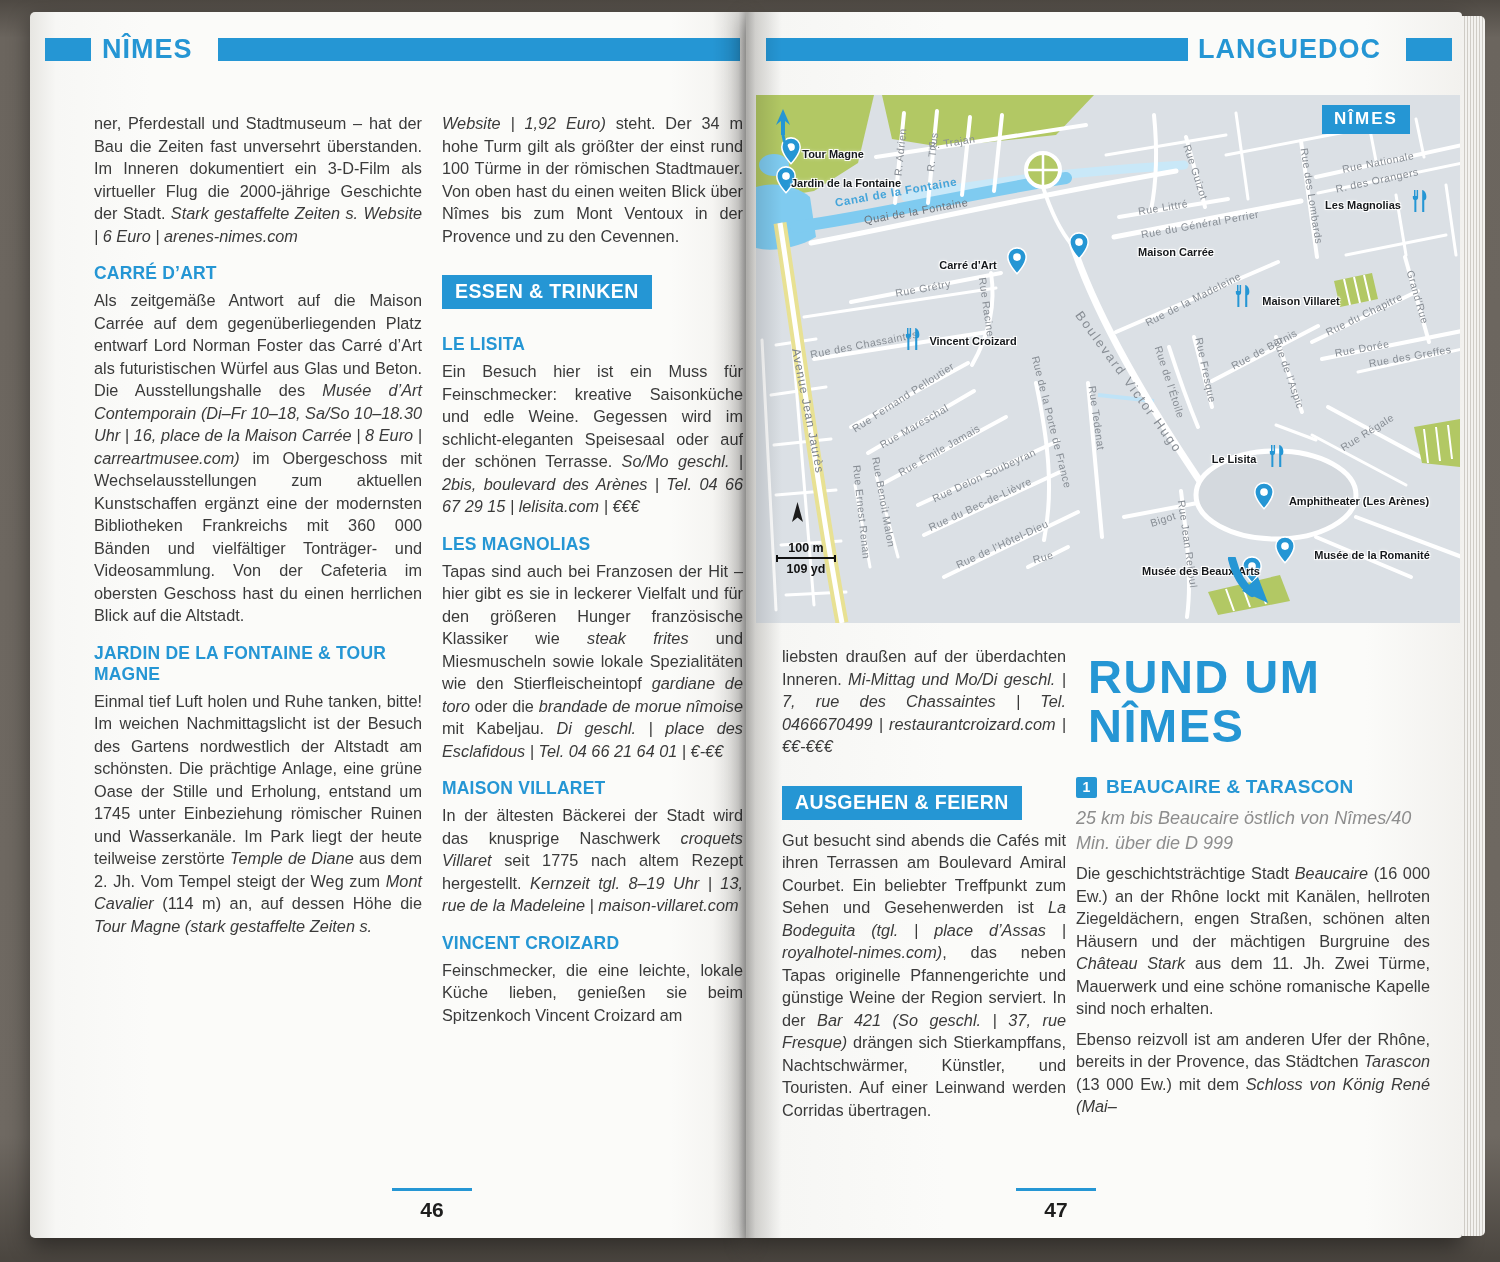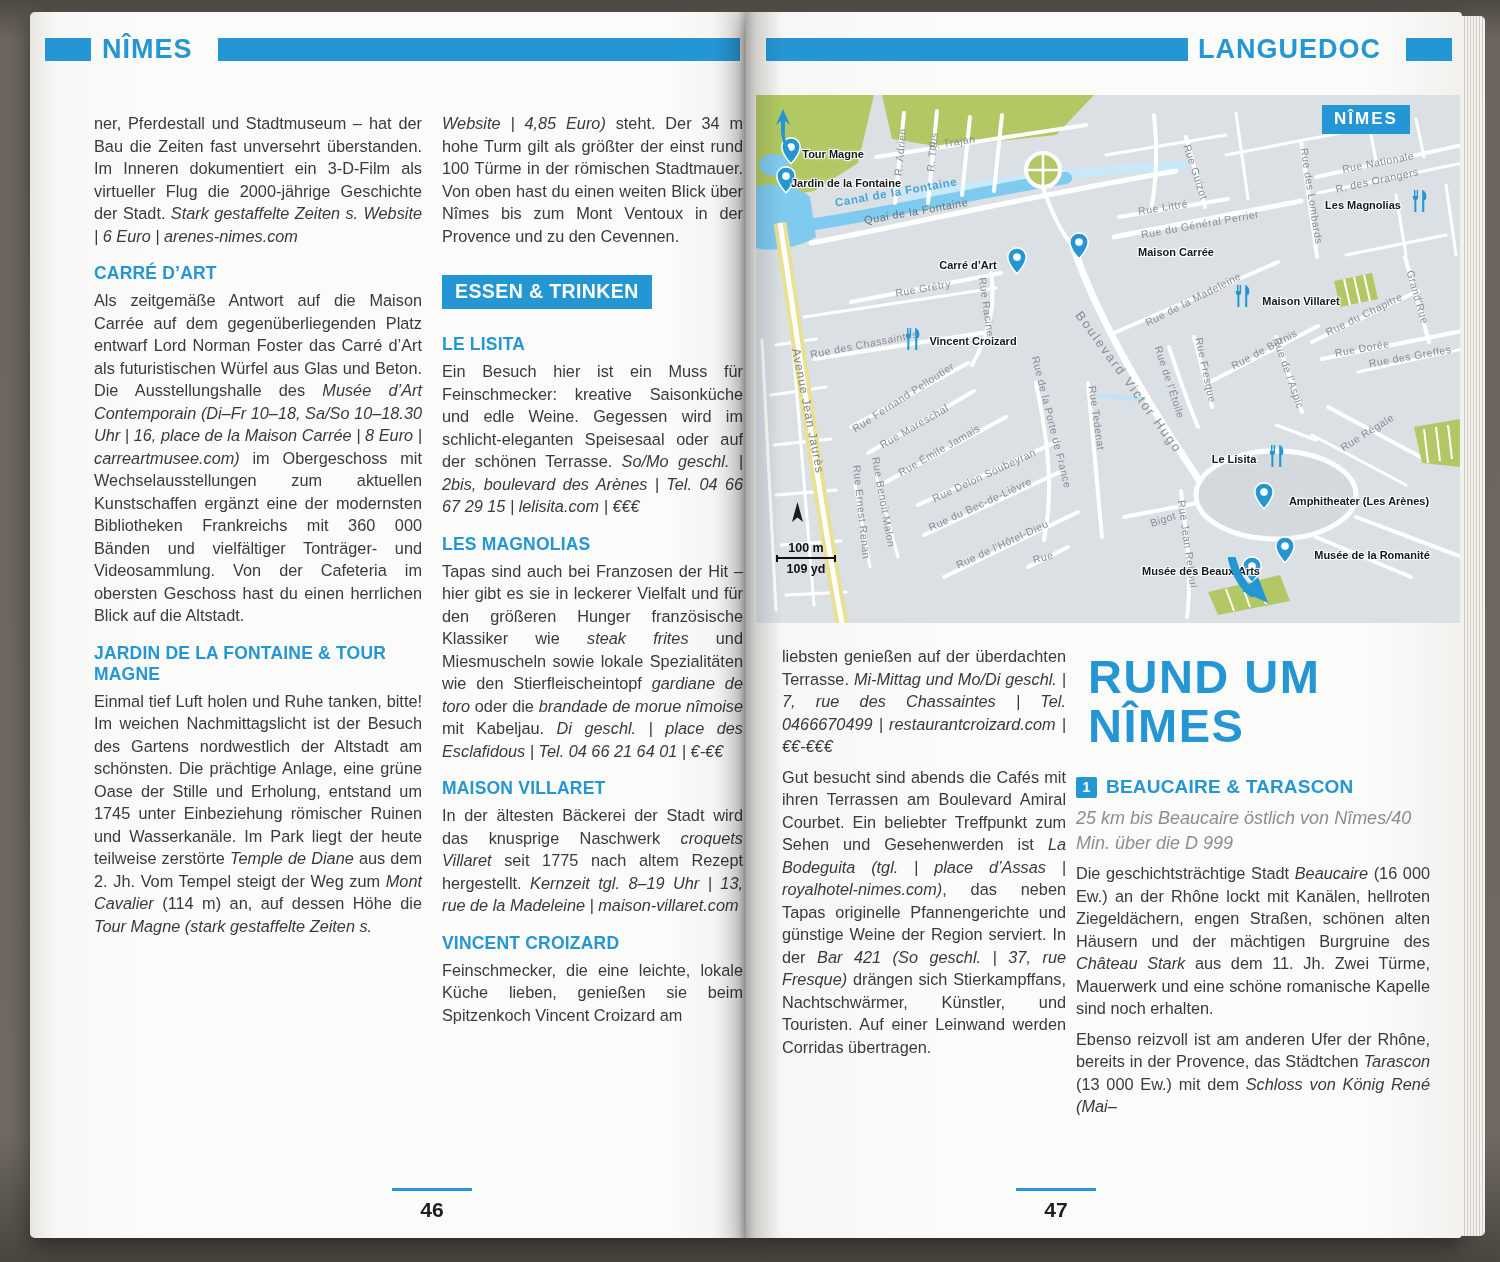--- a/index.html
+++ b/index.html
@@ -89,21 +89,21 @@
 
     <div class="col colA">
       <p class="body"><span>ner, Pferdestall und Stadtmuseum – hat der Bau die Zeiten fast unversehrt überstanden. Im Inneren dokumentiert ein 3-D-Film als virtueller Flug die 2000-jährige Geschichte der Stadt. </span><span class="it">Stark gestaffelte Zeiten s. Website | 6 Euro | arenes-nimes.com</span></p>
       <h3 class="sub">CARRÉ D’ART</h3>
       <p class="body"><span>Als zeitgemäße Antwort auf die Maison Carrée auf dem gegenüberliegenden Platz entwarf Lord Norman Foster das Carré d’Art als futuristischen Würfel aus Glas und Beton. Die Ausstellungshalle des </span><span class="it">Musée d’Art Contemporain (Di–Fr 10–18, Sa/So 10–18.30 Uhr | 16, place de la Maison Carrée | 8 Euro | carreartmusee.com)</span><span> im Obergeschoss mit Wechselausstellungen zum aktuellen Kunstschaffen ergänzt eine der modernsten Bibliotheken Frankreichs mit 360 000 Bänden und vielfältiger Tonträger- und Videosammlung. Von der Cafeteria im obersten Geschoss hast du einen herrlichen Blick auf die Altstadt.</span></p>
       <h3 class="sub">JARDIN DE LA FONTAINE &amp; TOUR MAGNE</h3>
       <p class="body"><span>Einmal tief Luft holen und Ruhe tanken, bitte! Im weichen Nachmittagslicht ist der Besuch des Gartens nordwestlich der Altstadt am schönsten. Die prächtige Anlage, eine grüne Oase der Stille und Erholung, entstand um 1745 unter Einbeziehung römischer Ruinen und Wasserkanäle. Im Park liegt der heute teilweise zerstörte </span><span class="it">Temple de Diane</span><span> aus dem 2. Jh. Vom Tempel steigt der Weg zum </span><span class="it">Mont Cavalier</span><span> (114 m) an, auf dessen Höhe die </span><span class="it">Tour Magne (stark gestaffelte Zeiten s.</span></p>
     </div>
 
     <div class="col colB">
-      <p class="body"><span class="it">Website | 4,85 Euro)</span><span> steht. Der 34 m hohe Turm gilt als größter der einst rund 100 Türme in der römischen Stadtmauer. Von oben hast du einen weiten Blick über Nîmes bis zum Mont Ventoux in der Provence und zu den Cevennen.</span></p>
+      <p class="body"><span class="it">Website | 1,92 Euro)</span><span> steht. Der 34 m hohe Turm gilt als größter der einst rund 100 Türme in der römischen Stadtmauer. Von oben hast du einen weiten Blick über Nîmes bis zum Mont Ventoux in der Provence und zu den Cevennen.</span></p>
       <div class="banner">ESSEN &amp; TRINKEN</div>
       <h3 class="sub">LE LISITA</h3>
       <p class="body"><span>Ein Besuch hier ist ein Muss für Feinschmecker: kreative Saisonküche und edle Weine. Gegessen wird im schlicht-eleganten Speisesaal oder auf der schönen Terrasse. </span><span class="it">So/Mo geschl. | 2bis, boulevard des Arènes | Tel. 04 66 67 29 15 | lelisita.com | €€€</span></p>
       <h3 class="sub">LES MAGNOLIAS</h3>
       <p class="body"><span>Tapas sind auch bei Franzosen der Hit – hier gibt es sie in leckerer Vielfalt und für den größeren Hunger französische Klassiker wie </span><span class="it">steak frites</span><span> und Miesmuscheln sowie lokale Spezialitäten wie den Stierfleischeintopf </span><span class="it">gardiane de toro</span><span> oder die </span><span class="it">brandade de morue nîmoise</span><span> mit Kabeljau. </span><span class="it">Di geschl. | place des Esclafidous | Tel. 04 66 21 64 01 | €-€€</span></p>
       <h3 class="sub">MAISON VILLARET</h3>
       <p class="body"><span>In der ältesten Bäckerei der Stadt wird das knusprige Naschwerk </span><span class="it">croquets Villaret</span><span> seit 1775 nach altem Rezept hergestellt. </span><span class="it">Kernzeit tgl. 8–19 Uhr | 13, rue de la Madeleine | maison-villaret.com</span></p>
       <h3 class="sub">VINCENT CROIZARD</h3>
       <p class="body"><span>Feinschmecker, die eine leichte, lokale Küche lieben, genießen sie beim Spitzenkoch Vincent Croizard am</span></p>
     </div>
@@ -349,21 +349,22 @@
         <div class="poi-ic food" style="left: 520px; top: 361px;"><svg viewBox="0 0 22 26">
             <g fill="#2596d4">
               <path d="M4.2,1 L4.2,7.5 L5.5,7.5 L5.5,1 L7.1,1 L7.1,7.5 L8.4,7.5 L8.4,1 L10,1 L10,9.3 C10,10.6 9.1,11.5 8.1,11.8 L8.1,25 L5.9,25 L5.9,11.8 C4.9,11.5 4.2,10.6 4.2,9.3 Z"></path>
               <path d="M14.5,1 C17.3,1.6 19.1,4.9 19.1,8.3 C19.1,10.6 18.2,11.9 16.8,12.3 L16.8,25 L14.5,25 Z"></path>
             </g>
           </svg></div>
         <div class="poi-lb" style="left: 478px; top: 364px;">Le Lisita</div>
       </div>
 
     <div class="col colC">
-      <p class="body"><span>liebsten genießen auf der überdachten Terrasse. </span><span class="it">Mi-Mittag und Mo/Di geschl. | 7, rue des Chassaintes | Tel. 0466670499 | restaurantcroizard.com | €€-€€€</span></p>
+      <p class="body"><span>liebsten draußen auf der überdachten Inneren. </span><span class="it">Mi-Mittag und Mo/Di geschl. | 7, rue des Chassaintes | Tel. 0466670499 | restaurantcroizard.com | €€-€€€</span></p>
+      <div class="banner">AUSGEHEN &amp; FEIERN</div>
       <p class="body"><span>Gut besucht sind abends die Cafés mit ihren Terrassen am Boulevard Amiral Courbet. Ein beliebter Treffpunkt zum Sehen und Gesehenwerden ist </span><span class="it">La Bodeguita (tgl. | place d’Assas | royalhotel-nimes.com)</span><span>, das neben Tapas originelle Pfannengerichte und günstige Weine der Region serviert. In der </span><span class="it">Bar 421 (So geschl. | 37, rue Fresque)</span><span> drängen sich Stierkampffans, Nachtschwärmer, Künstler, und Touristen. Auf einer Leinwand werden Corridas übertragen.</span></p>
     </div>
 
     <div class="col colD">
       <h1 class="bigtitle"><span>RUND UM</span><br><span>NÎMES</span></h1>
       <div class="numhead">
         <span class="numbox">1</span>
         <span class="numtitle">BEAUCAIRE &amp; TARASCON</span>
       </div>
       <p class="lead">25 km bis Beaucaire östlich von Nîmes/40 Min. über die D 999</p>

